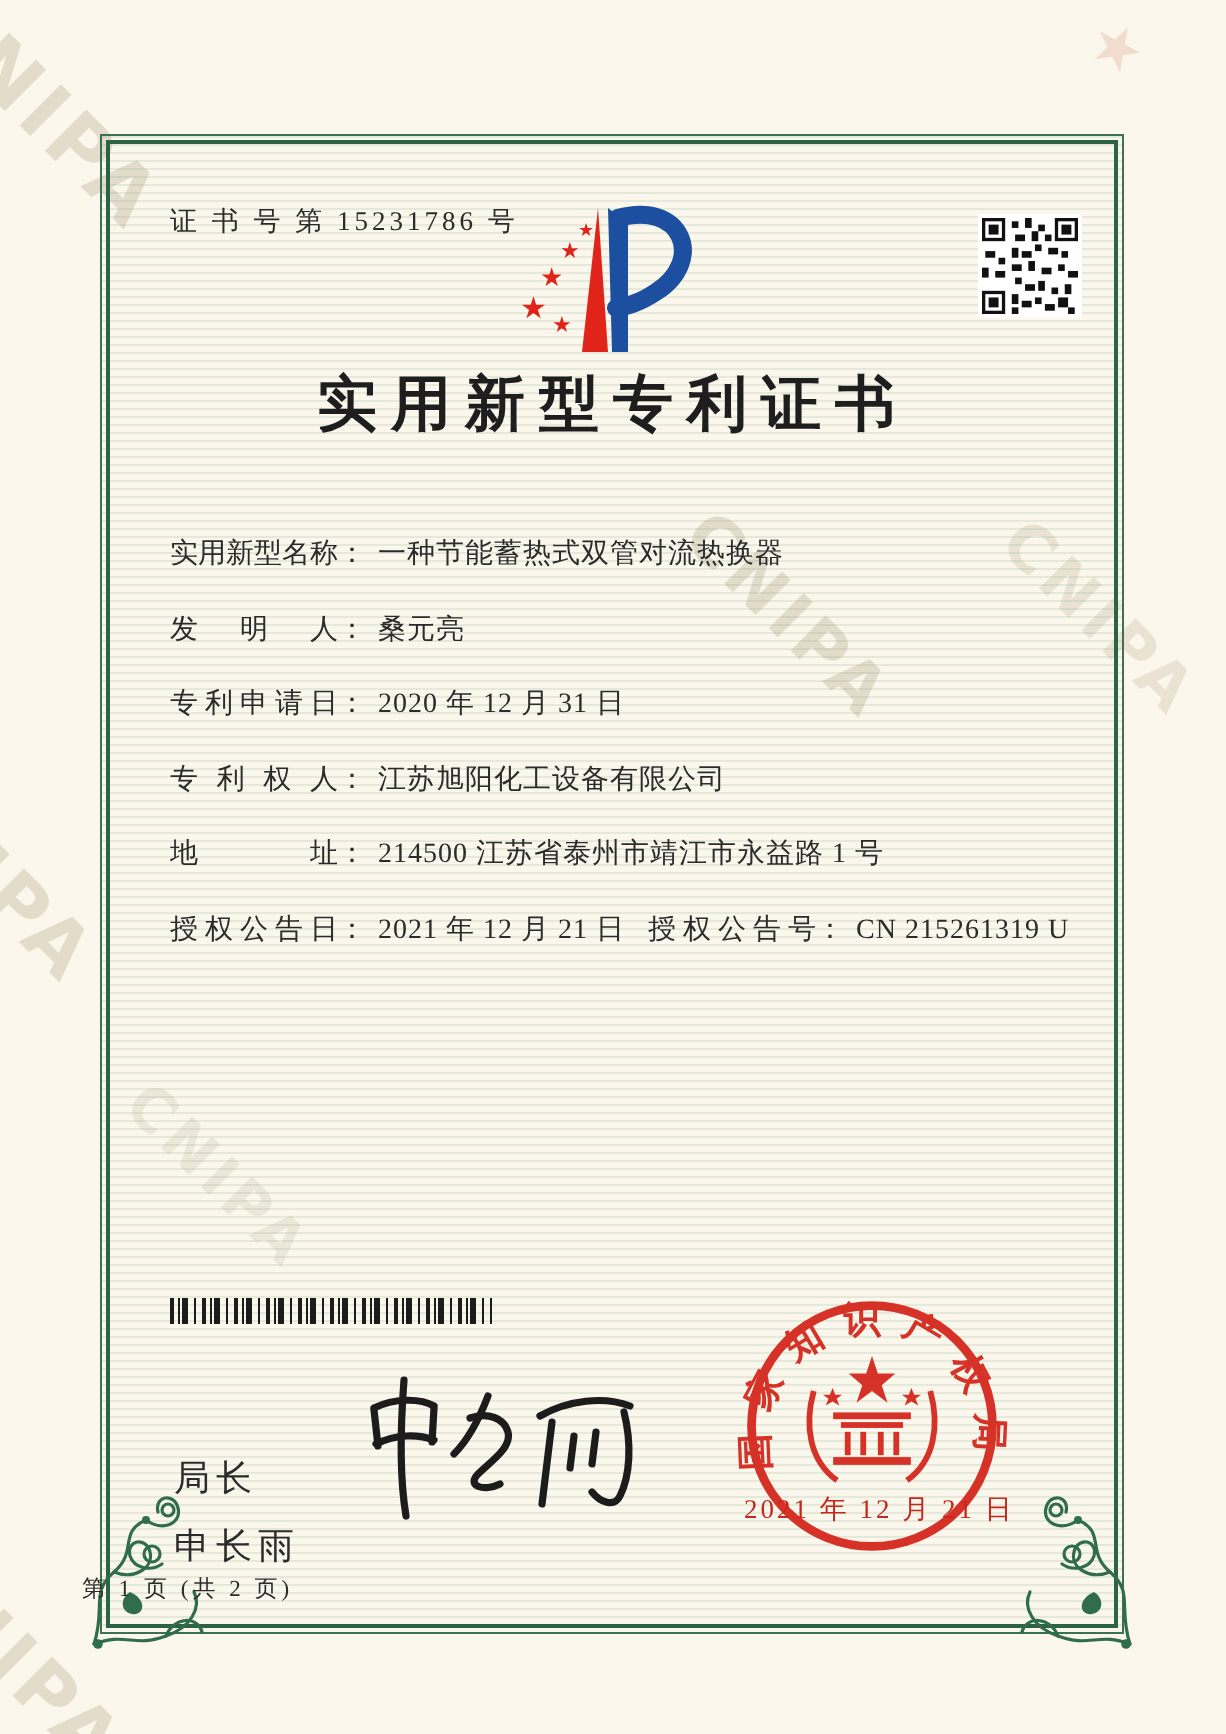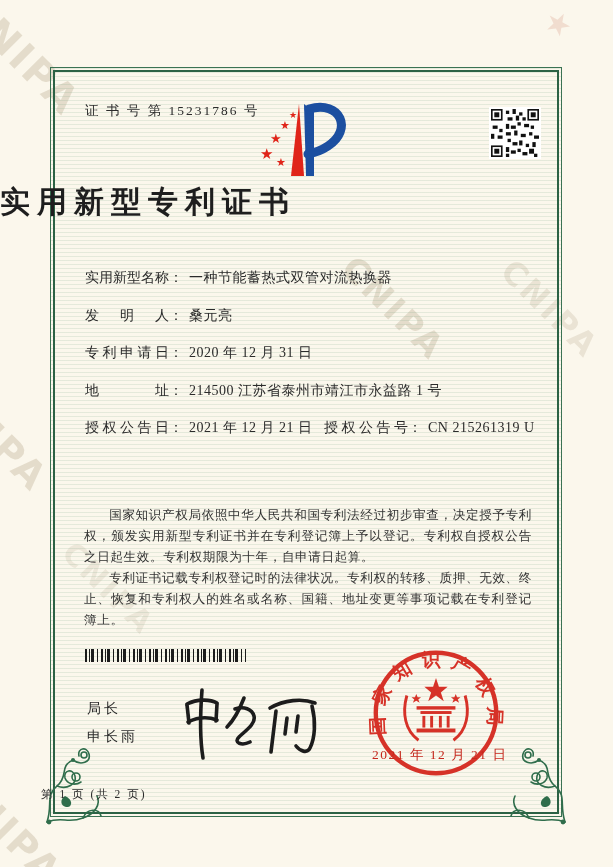--- a/index.html
+++ b/index.html
@@ -37,21 +37,21 @@
   .corner-ornament.br{ right:-8px; bottom:-10px; transform:scaleX(-1); }
   
   .cert-number{
     position:absolute; left:85px; top:102px; z-index:2;
     font-size:13.5px; letter-spacing:2px;text-align:right;
   }
   .logo{ position:absolute; left:243px; top:96px; z-index:2; }
   .qr{ position:absolute; left:489px; top:107px; z-index:2; background:#fff; padding:2px; }
   .title{
     position:absolute; left:0; right:0; top:182px; z-index:2;
-    text-align:left; font-size:30px; font-weight:700;
+    text-align:center; font-size:30px; font-weight:700;
     letter-spacing:7px; color:#1e1e1e;
   }
   
   .fields{ position:absolute; left:85px; top:251px; width:455px; z-index:2; font-size:14px;margin-top:16px; }
   .field{ margin-bottom:15.5px; line-height:22px; white-space:nowrap; }
   .f-label{
     display:inline-block; min-width:84px; text-align:justify; text-align-last:justify;
   }
   .f-colon{ display:inline-block; margin-right:6px; }
   .f-value{ letter-spacing:0.5px; }
@@ -65,21 +65,21 @@
   
   .barcode{
     position:absolute; left:85px; top:649px; width:161px; height:13px; z-index:2;
     background:repeating-linear-gradient(90deg,
       #1c1c1c 0 2px, transparent 2px 4px,
       #1c1c1c 4px 5px, transparent 5px 6px,
       #1c1c1c 6px 9px, transparent 9px 12px,
       #1c1c1c 12px 13px, transparent 13px 16px);
   }
   
-  .director{ position:absolute; left:87px; top:700px; z-index:2; font-size:14px; letter-spacing:3px; }
+  .director{ position:absolute; left:87px; top:727px; z-index:2; font-size:18px; letter-spacing:3px; }
   .director div{ margin-bottom:10px; }
   .signature{ position:absolute; left:172px; top:678px; z-index:2; }
   .seal{ position:absolute; left:368px; top:645px; z-index:2; opacity:0.95; }
   .seal-date{
     position:absolute; left:372px; top:746px; z-index:3;
     color:#c5271c; font-size:13.5px; letter-spacing:1.5px; white-space:nowrap;
   }
   .page-number{
     position:absolute; left:0; right:0; top:787px; z-index:2;
     text-align:left; font-size:11.5px; letter-spacing:2px;margin-left:41px;
@@ -211,31 +211,30 @@
     <div class="field">
       <span class="f-label">实用新型名称</span><span class="f-colon">：</span><span class="f-value">一种节能蓄热式双管对流热换器</span>
     </div>
     <div class="field">
       <span class="f-label">发明人</span><span class="f-colon">：</span><span class="f-value">桑元亮</span>
     </div>
     <div class="field">
       <span class="f-label">专利申请日</span><span class="f-colon">：</span><span class="f-value">2020 年 12 月 31 日</span>
     </div>
     <div class="field">
+      <span class="f-label">专利权人</span><span class="f-colon">：</span><span class="f-value">江苏旭阳化工设备有限公司</span>
+    </div>
+    <div class="field">
       <span class="f-label">地址</span><span class="f-colon">：</span><span class="f-value">214500 江苏省泰州市靖江市永益路 1 号</span>
     </div>
     <div class="field">
       <span class="f-label">授权公告日</span><span class="f-colon">：</span><span class="f-value fixed-w">2021 年 12 月 21 日</span><span class="f-label" style="min-width:84px;">授权公告号</span><span class="f-colon">：</span><span class="f-value">CN 215261319 U</span>
     </div>
   </div>
 
-  <div class="paragraphs">
-    <p>国家知识产权局依照中华人民共和国专利法经过初步审查，决定授予专利权，颁发实用新型专利证书并在专利登记簿上予以登记。专利权自授权公告之日起生效。专利权期限为十年，自申请日起算。</p>
-    <p>专利证书记载专利权登记时的法律状况。专利权的转移、质押、无效、终止、恢复和专利权人的姓名或名称、国籍、地址变更等事项记载在专利登记簿上。</p>
-  </div>
 
   <div class="barcode"></div>
 
   <div class="director">
     <div>局长</div>
     <div>申长雨</div>
   </div>
 
   <svg class="signature" width="155" height="88" viewBox="0 0 155 88">
     <g fill="none" stroke="#1c1c1c" stroke-width="3.6" stroke-linecap="round" stroke-linejoin="round">

